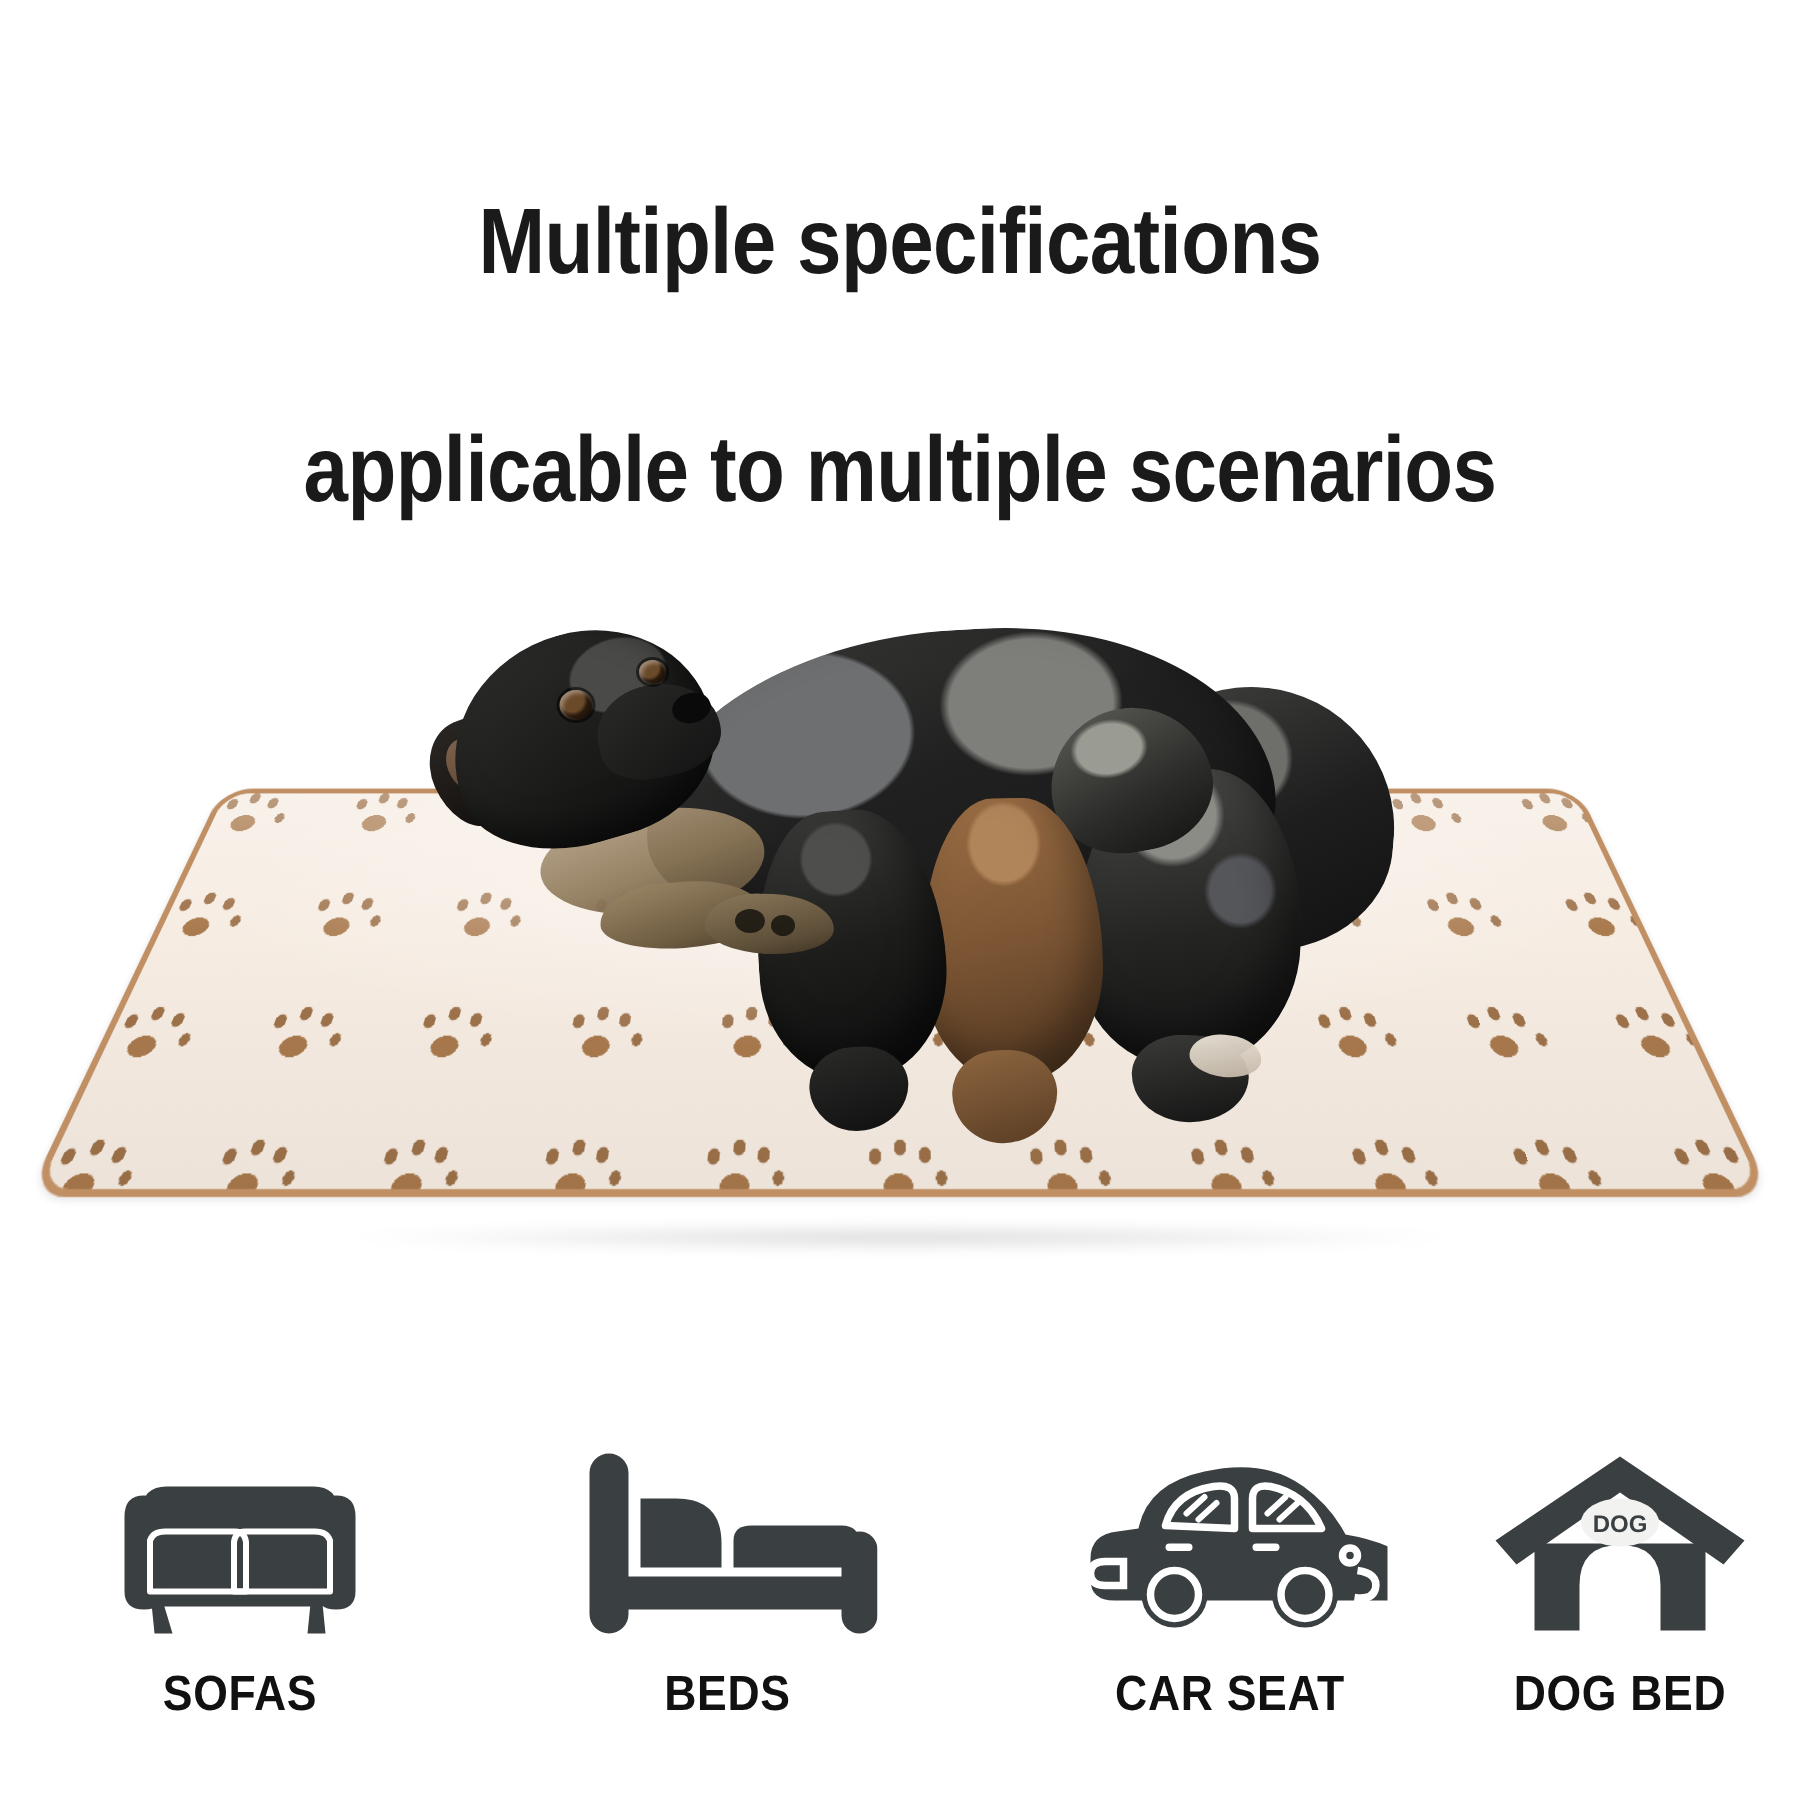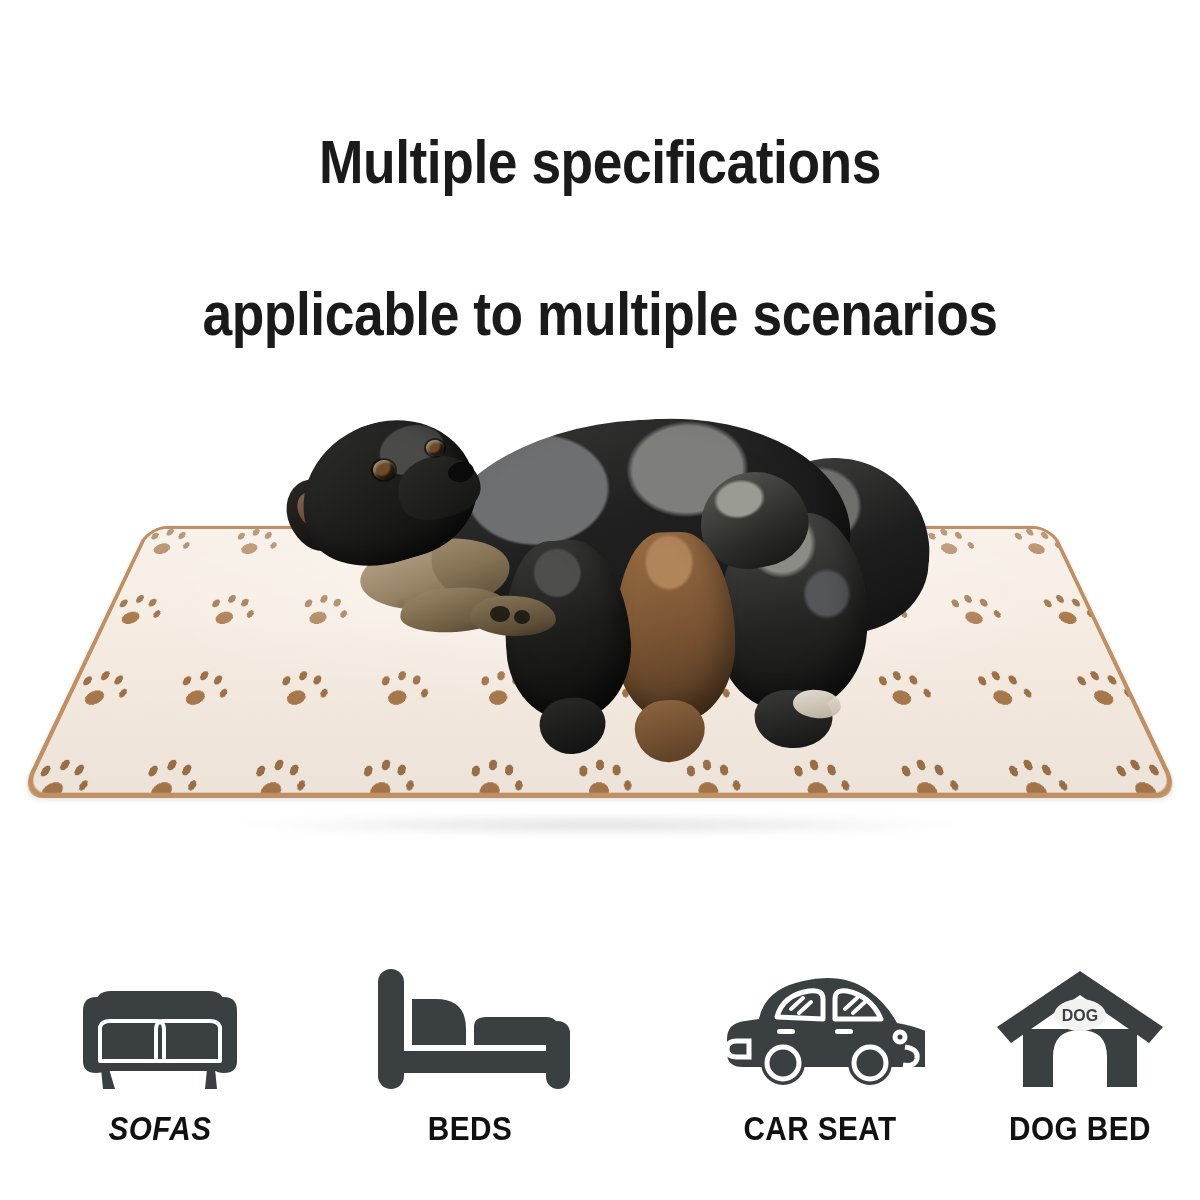--- a/index.html
+++ b/index.html
@@ -287,22 +287,22 @@
   }
   .feature .f-label {
     margin-top:20px;
     font-size:33px;
     font-weight:bold;
     color:#111111;
     letter-spacing:0.5px;
     transform:scaleX(0.9);
     white-space:nowrap;
   }
-  .f-sofas    { left:30px;font-style:italic;  }
-  .f-beds     { left:340px; }
+  .f-sofas    { left:30px;  }
+  .f-beds     { left:355px; }
   .f-carseat  { left:690px;text-align:center; }
   .f-dogbed   { left:950px; }
 
   .icon-svg { display:block; }
 </style>
 </head>
 <body>
 
 <div class="headline">
   <span class="hl-line">Multiple specifications</span>

